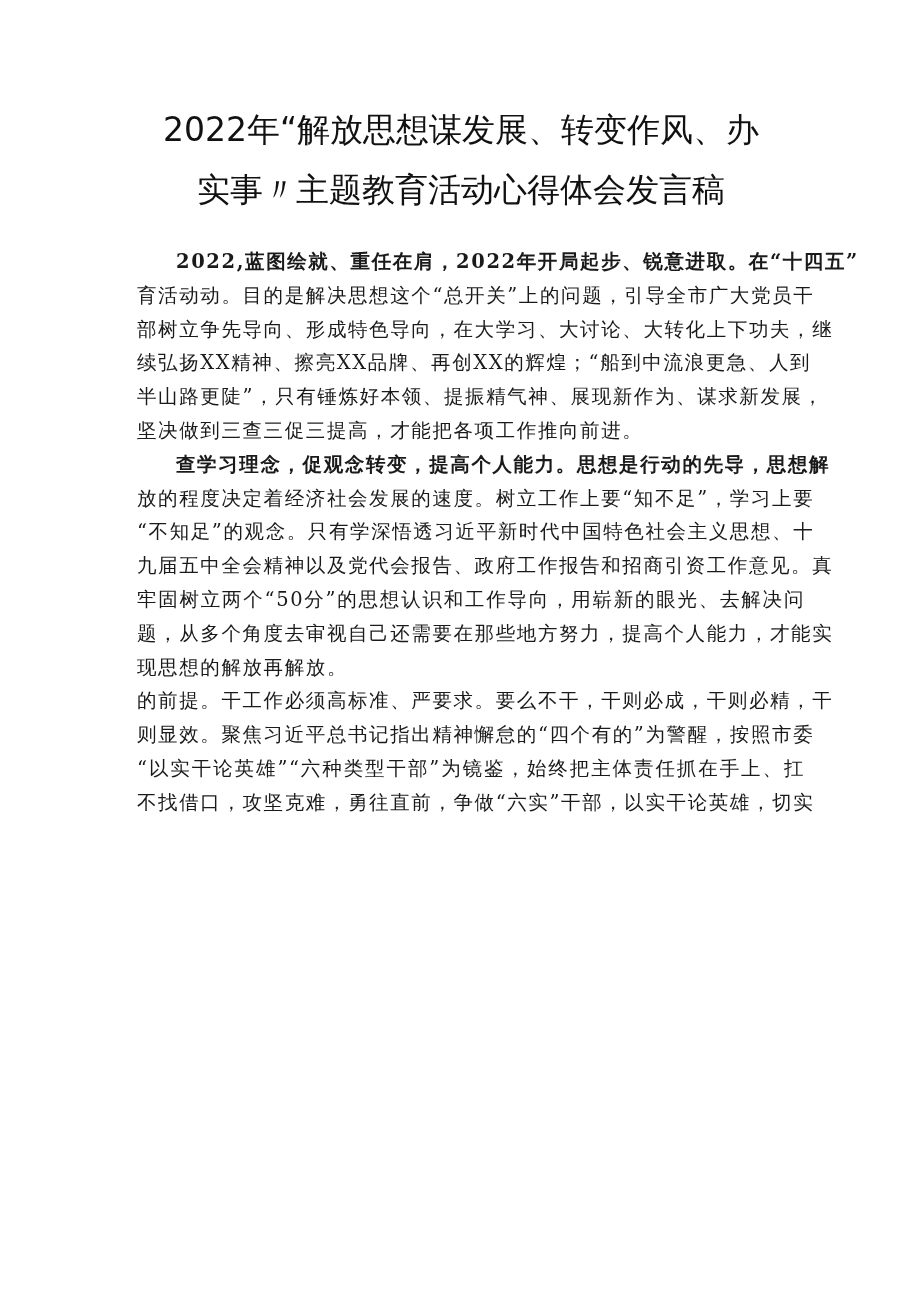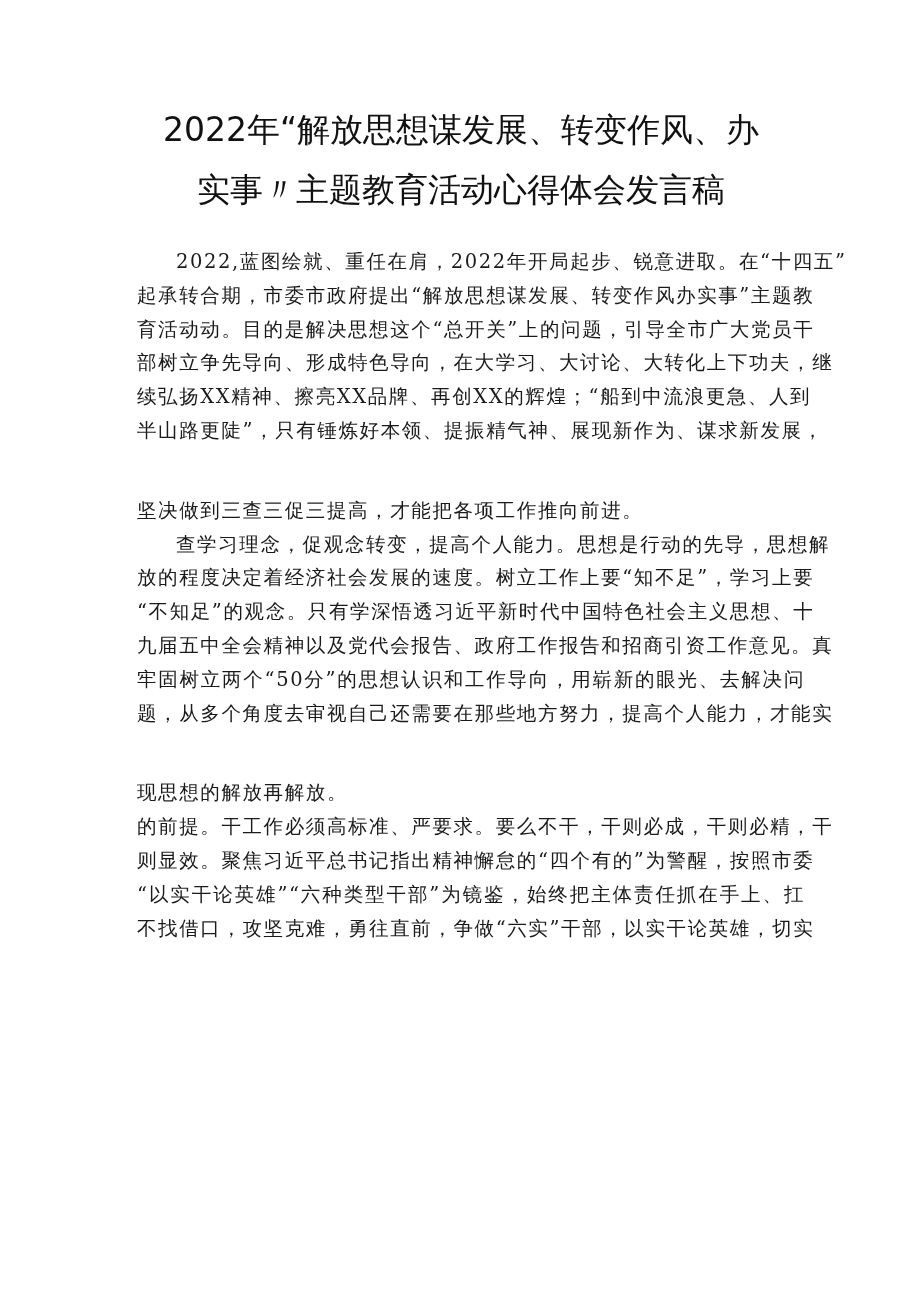--- a/index.html
+++ b/index.html
@@ -51,37 +51,36 @@
       text-indent: 39px;
       letter-spacing: 1.6px;
       color: #1a1a1a;
     }
     .para .line {
       display: block;
       white-space: nowrap;
       text-align: justify;
       text-align-last: justify;
     }
-    .para .line.first { padding-left: 39px; }
-    .para .line.last { text-align-last: left; margin-top: 46px; }
+    .para .line.first { padding-left: 39px; font-weight: bold; }
+    .para .line.last { text-align-last: left; }
     .para { text-indent: 0; }
   </style>
 </head>
 <body>
 
 <div class="page">
   <h1 class="title">
     <span>2022年“解放思想谋发展、转变作风、办</span>
     <span>实事〃主题教育活动心得体会发言稿</span>
   </h1>
 
   <div class="body">
     <p class="para">
       <span class="line first">2022,蓝图绘就、重任在肩，2022年开局起步、锐意进取。在“十四五”</span>
-      <span class="line">起承转合期，市委市政府提出“解放思想谋发展、转变作风办实事”主题教</span>
       <span class="line">育活动动。目的是解决思想这个“总开关”上的问题，引导全市广大党员干</span>
       <span class="line">部树立争先导向、形成特色导向，在大学习、大讨论、大转化上下功夫，继</span>
       <span class="line">续弘扬XX精神、擦亮XX品牌、再创XX的辉煌；“船到中流浪更急、人到</span>
       <span class="line">半山路更陡”，只有锤炼好本领、提振精气神、展现新作为、谋求新发展，</span>
       <span class="line last">坚决做到三查三促三提高，才能把各项工作推向前进。</span>
     </p>
     <p class="para">
       <span class="line first">查学习理念，促观念转变，提高个人能力。思想是行动的先导，思想解</span>
       <span class="line">放的程度决定着经济社会发展的速度。树立工作上要“知不足”，学习上要</span>
       <span class="line">“不知足”的观念。只有学深悟透习近平新时代中国特色社会主义思想、十</span>

